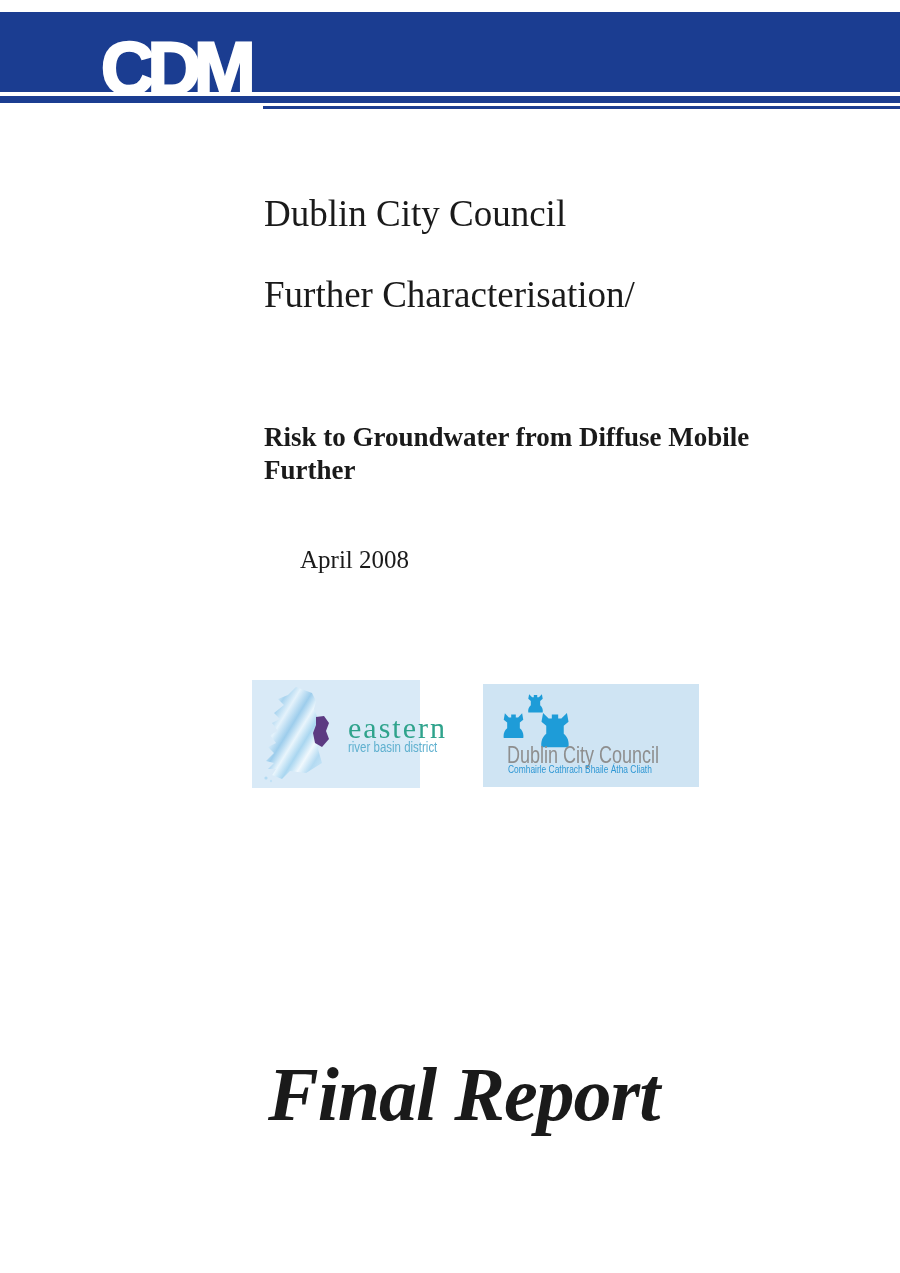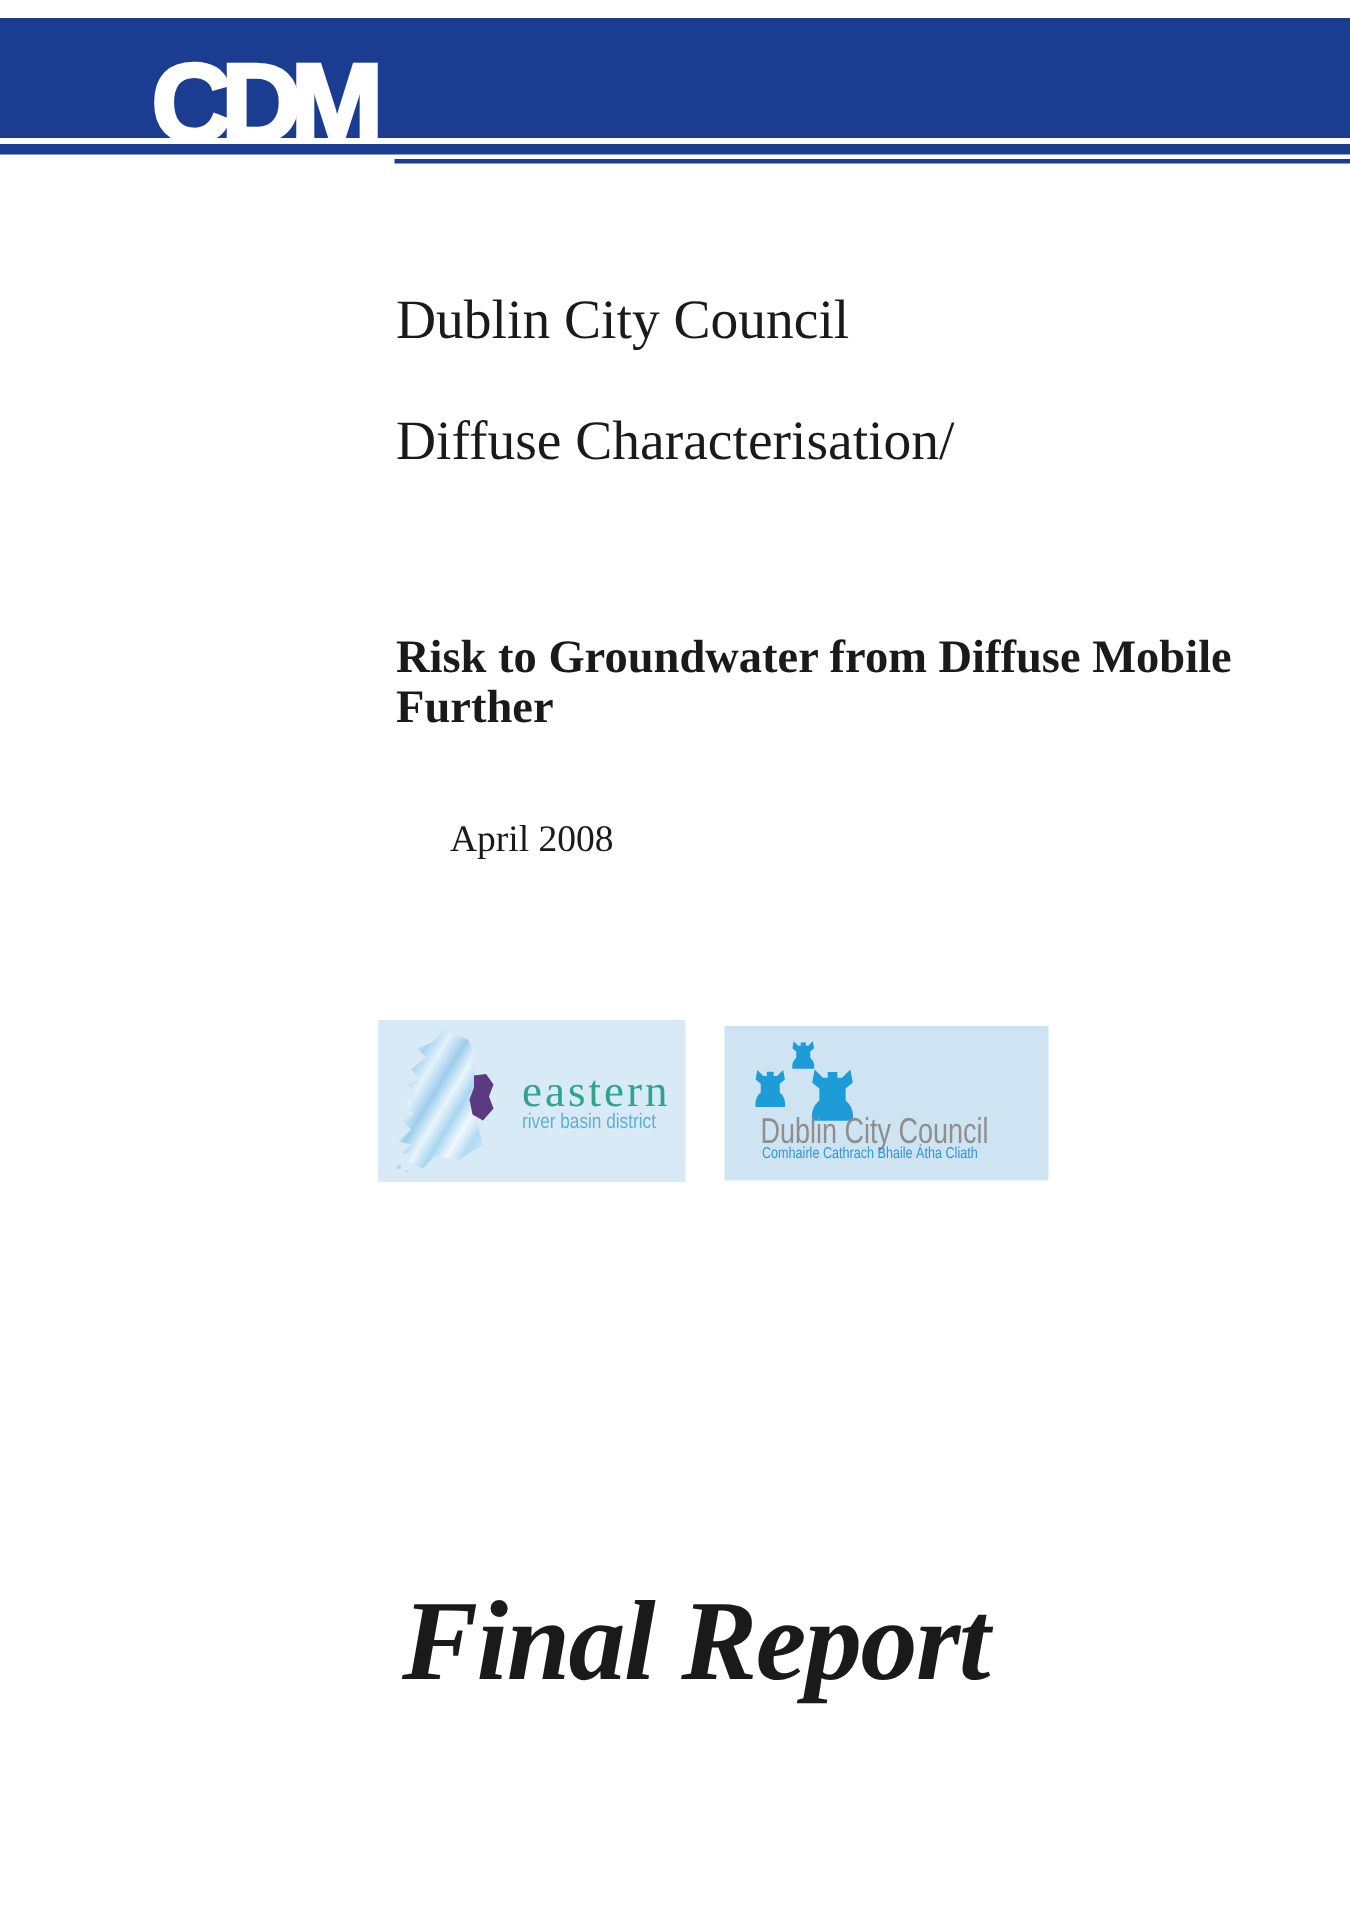--- a/index.html
+++ b/index.html
@@ -20,28 +20,28 @@
   .cdm{
     position:absolute;left:101px;top:32px;
     font-family:"Liberation Sans",sans-serif;font-weight:bold;
     font-size:74px;line-height:1;letter-spacing:-7px;
     color:var(--cdm_white);-webkit-text-stroke:2.5px var(--cdm_white);
     z-index:3;
   }
   
   .org-title{position:absolute;left:264px;top:195px;font-size:37px;line-height:1;}
   .project-title{position:absolute;left:264px;top:276px;font-size:37px;line-height:37px;}
-  .subject-title{position:absolute;left:264px;top:421px;font-size:31px;line-height:33px;font-weight:bold;}
+  .subject-title{position:absolute;left:264px;top:421px;font-size:27px;line-height:33px;font-weight:bold;}
   .date-line{position:absolute;left:264px;top:547px;font-size:25px;line-height:1;margin-left:36px;}
   .final-report{
     position:absolute;left:268px;top:1056px;
     font-size:76px;line-height:1;font-style:italic;letter-spacing:-1px;font-weight:bold;
   }
   
-  .erbd-box{position:absolute;left:252px;top:680px;width:205px;height:108px;background:var(--erbd_bg);}
+  .erbd-box{position:absolute;left:252px;top:680px;width:168px;height:108px;background:var(--erbd_bg);}
   .erbd-map{position:absolute;left:8px;top:5px;width:88px;height:98px;}
   .erbd-wordmark{
     position:absolute;left:96px;top:33px;
     font-size:30px;line-height:1;letter-spacing:2px;color:var(--erbd_wordmark);
   }
   .erbd-subtitle{
     position:absolute;left:96px;top:60px;
     font-family:"Liberation Sans",sans-serif;font-size:14px;line-height:1;
     color:var(--erbd_subtitle);transform:scaleX(.82);transform-origin:left top;white-space:nowrap;
   }
@@ -75,21 +75,21 @@
 <div class="page">
 
   <div class="banner"></div>
   <div class="banner-stripe"></div>
   <div class="banner-thinline"></div>
   <div class="cdm">CDM</div>
 
   <div class="org-title">Dublin City Council</div>
 
   <div class="project-title">
-    <div>Diffuse Characterisation/</div>
+    <div>Further Characterisation/</div>
   </div>
 
   <div class="subject-title">
     <div>Risk to Groundwater from Diffuse Mobile</div>
     <div>Further</div>
   </div>
 
   <div class="date-line">April 2008</div>
 
   <div class="erbd-box">

